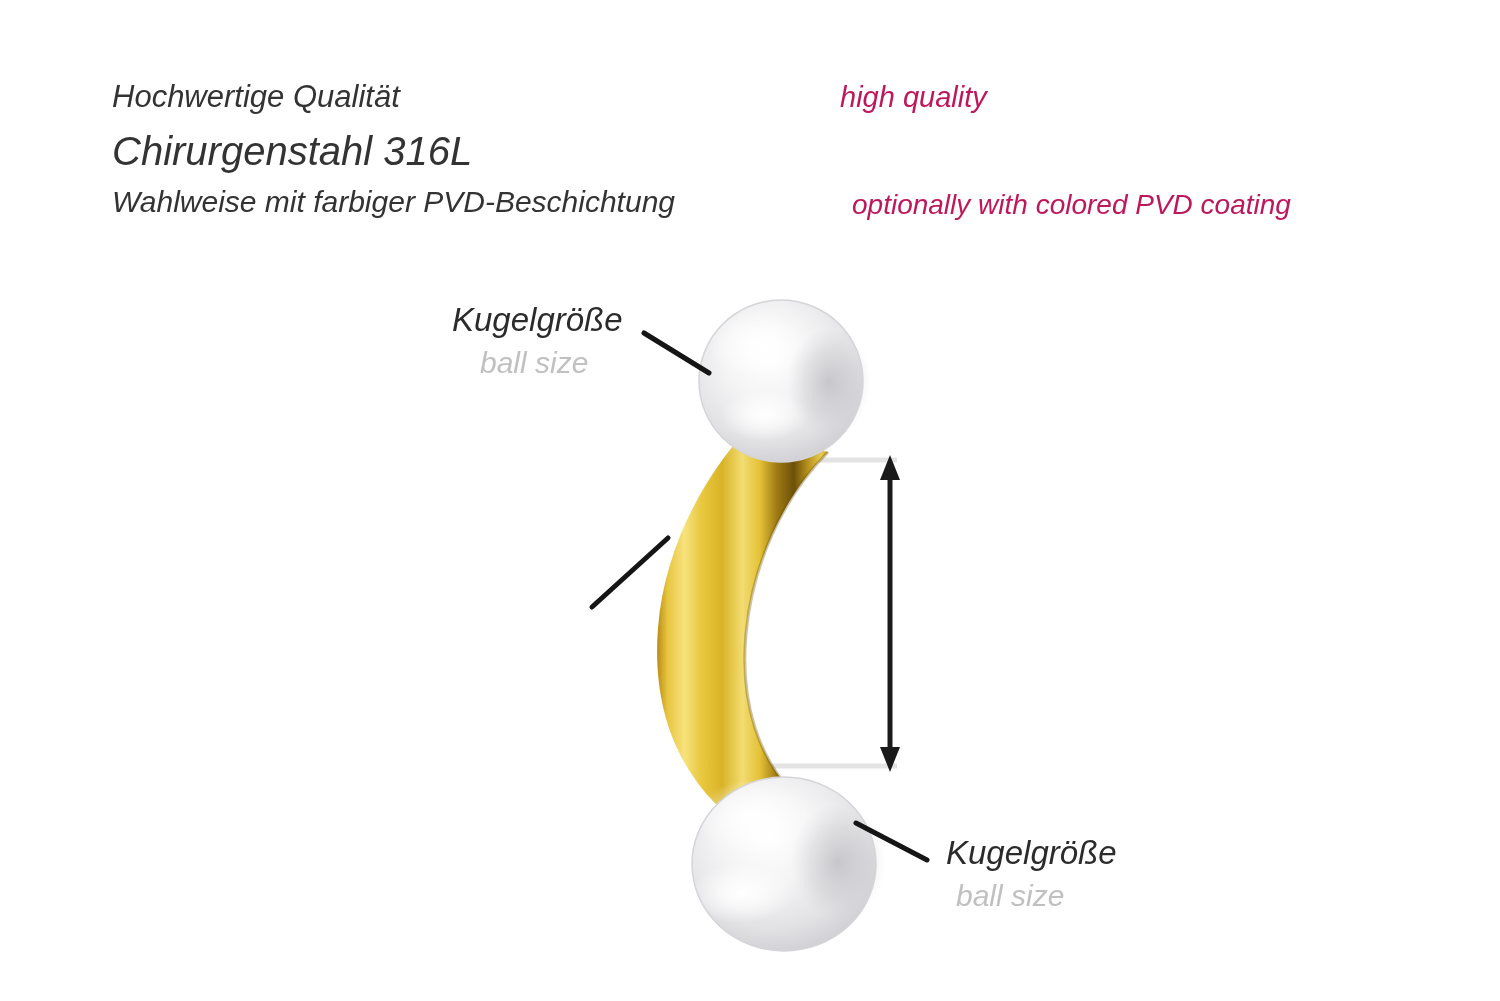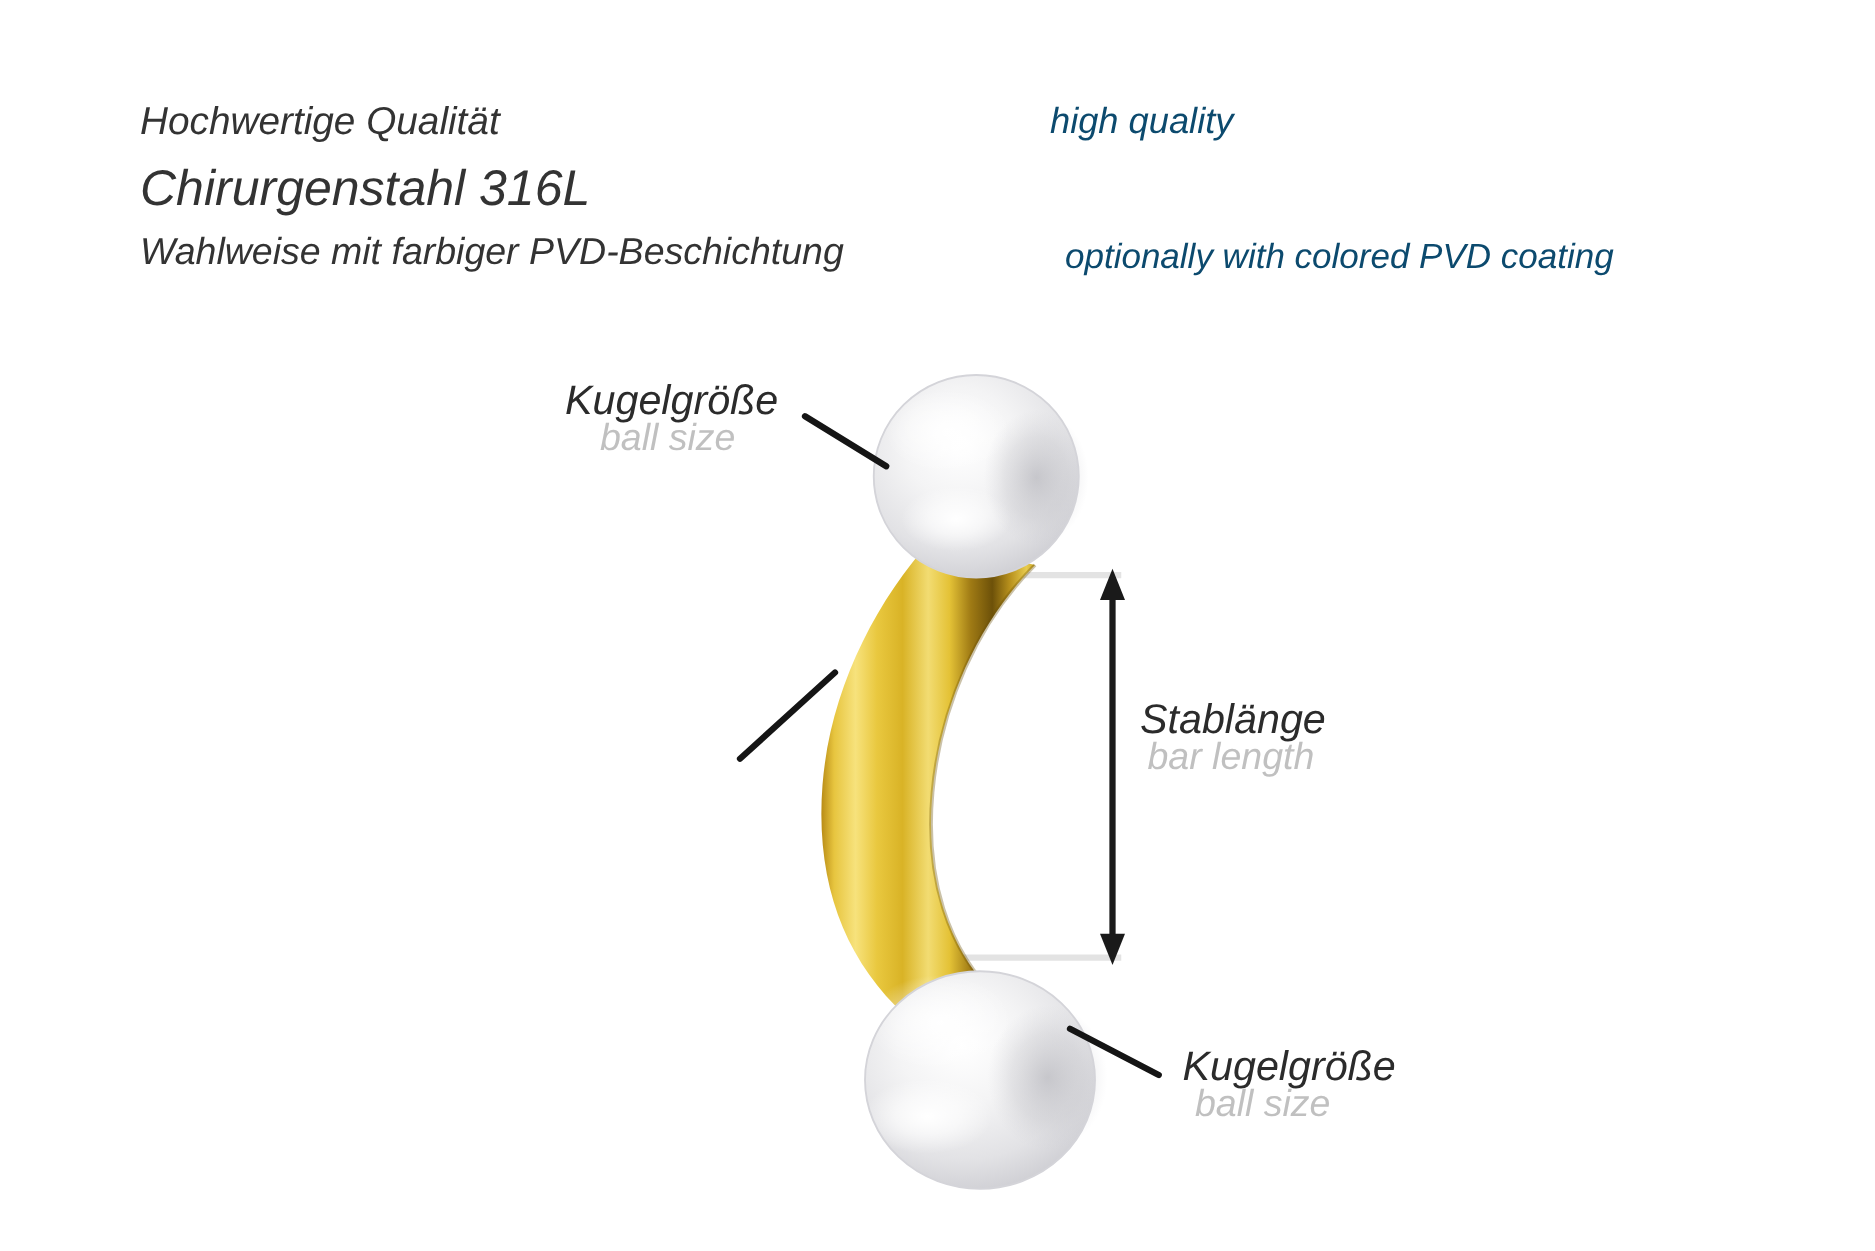--- a/index.html
+++ b/index.html
@@ -19,21 +19,21 @@
 
   
   .hdr {
     position: absolute;
     white-space: nowrap;
     font-style: italic;
     line-height: 1.0;
     margin-top: 11px;
   }
   .hdr-de { color: #333333; }
-  .hdr-en { color: #0c4a6e; }
+  .hdr-en { color: #be185d; }
 
   #hdr-de-1 { left: 112px; top: 70px;  font-size: 31px; }
   #hdr-de-2 { left: 112px; top: 120px; font-size: 40px; }
   #hdr-de-3 { left: 112px; top: 176px; font-size: 30px; }
 
   #hdr-en-1 { left: 840px; top: 72px;  font-size: 29px; }
   #hdr-en-2 { left: 840px; top: 122px; font-size: 38px; }
   #hdr-en-3 { left: 852px; top: 180px; font-size: 28px; }
 
   
@@ -45,20 +45,21 @@
   }
   .callout .de {
     display: block;
     color: #2b2b2b;
     font-size: 33px;
   }
   .callout .en {
     display: block;
     color: #c0c0c0;
     font-size: 30px;
+    margin-top: 12px;
   }
 
   #callout-ball-top    { left: 452px; top: 303px; }
   #callout-ball-top .en { margin-left: 28px; }
 
   #callout-thickness   { left: 418px; top: 585px; text-align: left; }
   #callout-thickness .de { margin-left: 0px; }
   #callout-thickness .en { margin-left: -24px; }
 
   #callout-barlength   { left: 912px; top: 558px; }
@@ -184,23 +185,19 @@
 
     <line x1="856" y1="823" x2="927" y2="860" stroke="#151515" stroke-width="5" stroke-linecap="round"></line>
   </svg>
 
   <div class="callout" id="callout-ball-top">
     <span class="de">Kugelgröße</span>
     <span class="en">ball size</span>
   </div>
 
 
-  <div class="callout" id="callout-barlength">
-    <span class="de">Stablänge</span>
-    <span class="en">bar length</span>
-  </div>
 
   <div class="callout" id="callout-ball-bottom">
     <span class="de">Kugelgröße</span>
     <span class="en">ball size</span>
   </div>
 
 </div>
 
 </body></html>

